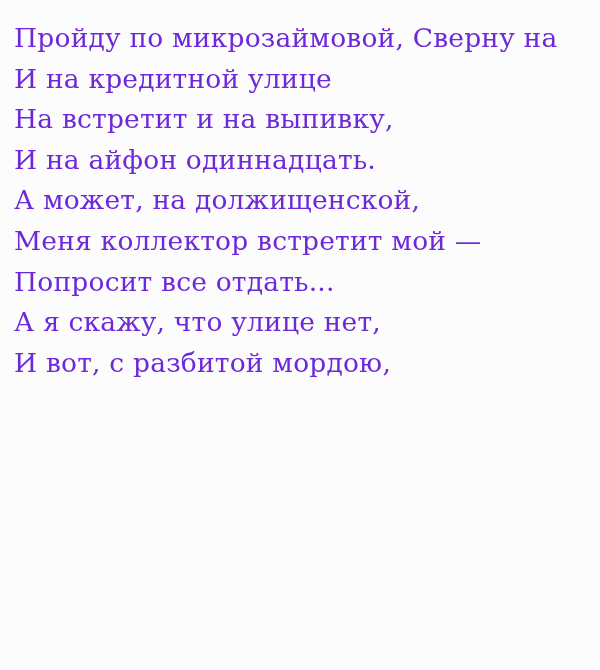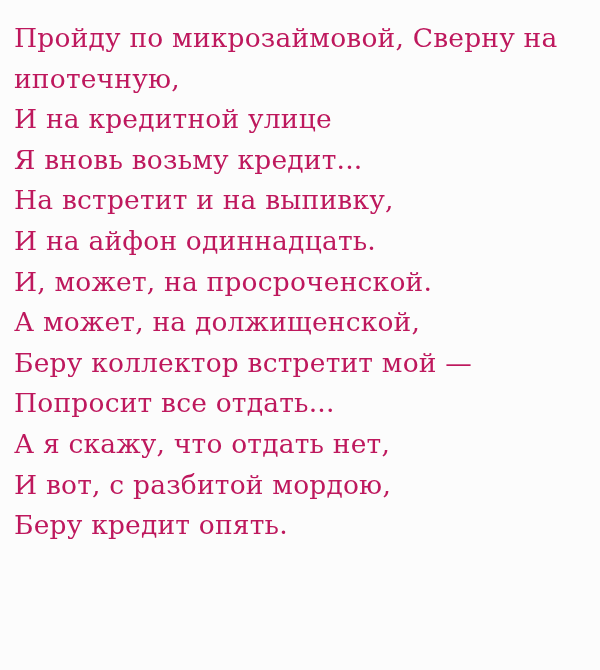--- a/index.html
+++ b/index.html
@@ -12,41 +12,37 @@
     background: #fcfcfc;
     overflow: hidden;
   }
   .poem {
     box-sizing: border-box;
     width: 526px;
     height: 670px;
     padding: 18px 24px 0 14px;
     font-family: "DejaVu Serif", "Liberation Serif", serif;
     font-size: 26.5px;
-    color: #be185d;
+    color: #6d28d9;
     -webkit-font-smoothing: antialiased;
   }
   .poem p {
     margin: 0;
     padding: 0;
     line-height: 40.6px;
     white-space: nowrap;
     letter-spacing: 0.2px;
   }
 </style>
 </head>
 <body>
 
 <main class="poem">
   <p>Пройду по микрозаймовой, Сверну на</p>
-  <p>ипотечную,</p>
   <p>И на кредитной улице</p>
-  <p>Я вновь возьму кредит...</p>
   <p>На встретит и на выпивку,</p>
   <p>И на айфон одиннадцать.</p>
-  <p>И, может, на просроченской.</p>
   <p>А может, на должищенской,</p>
-  <p>Беру коллектор встретит мой —</p>
+  <p>Меня коллектор встретит мой —</p>
   <p>Попросит все отдать...</p>
-  <p>А я скажу, что отдать нет,</p>
+  <p>А я скажу, что улице нет,</p>
   <p>И вот, с разбитой мордою,</p>
-  <p>Беру кредит опять.</p>
 </main>
 
 </body></html>

